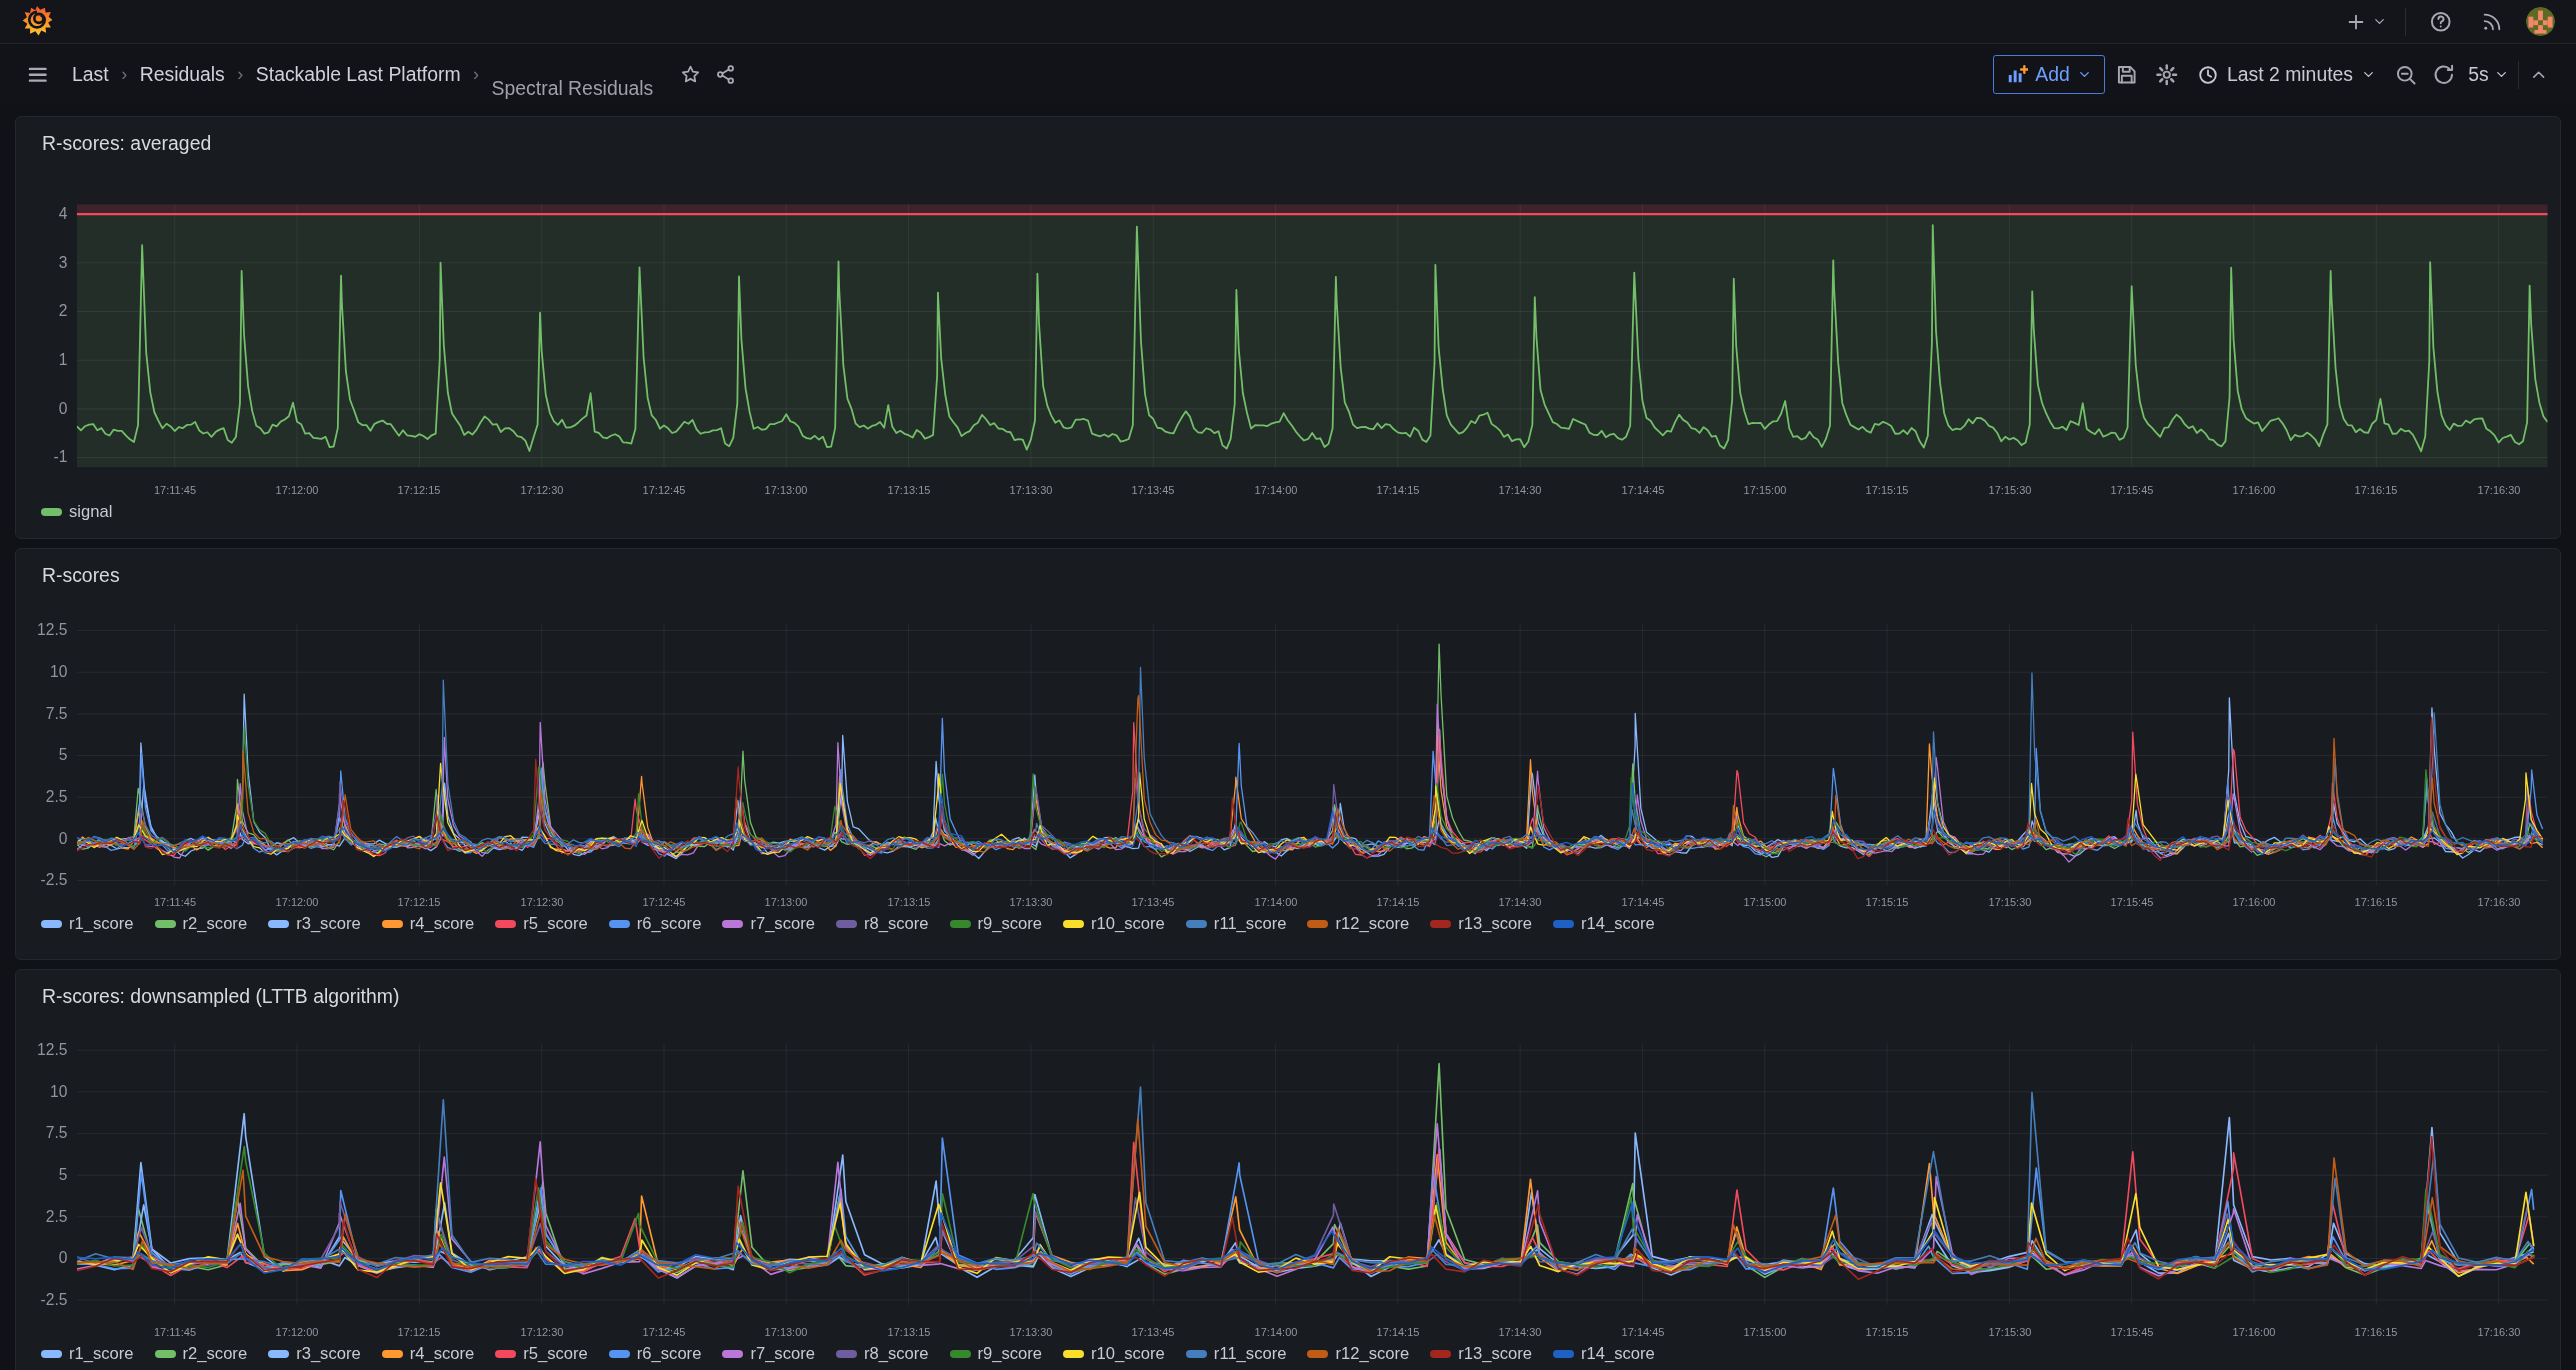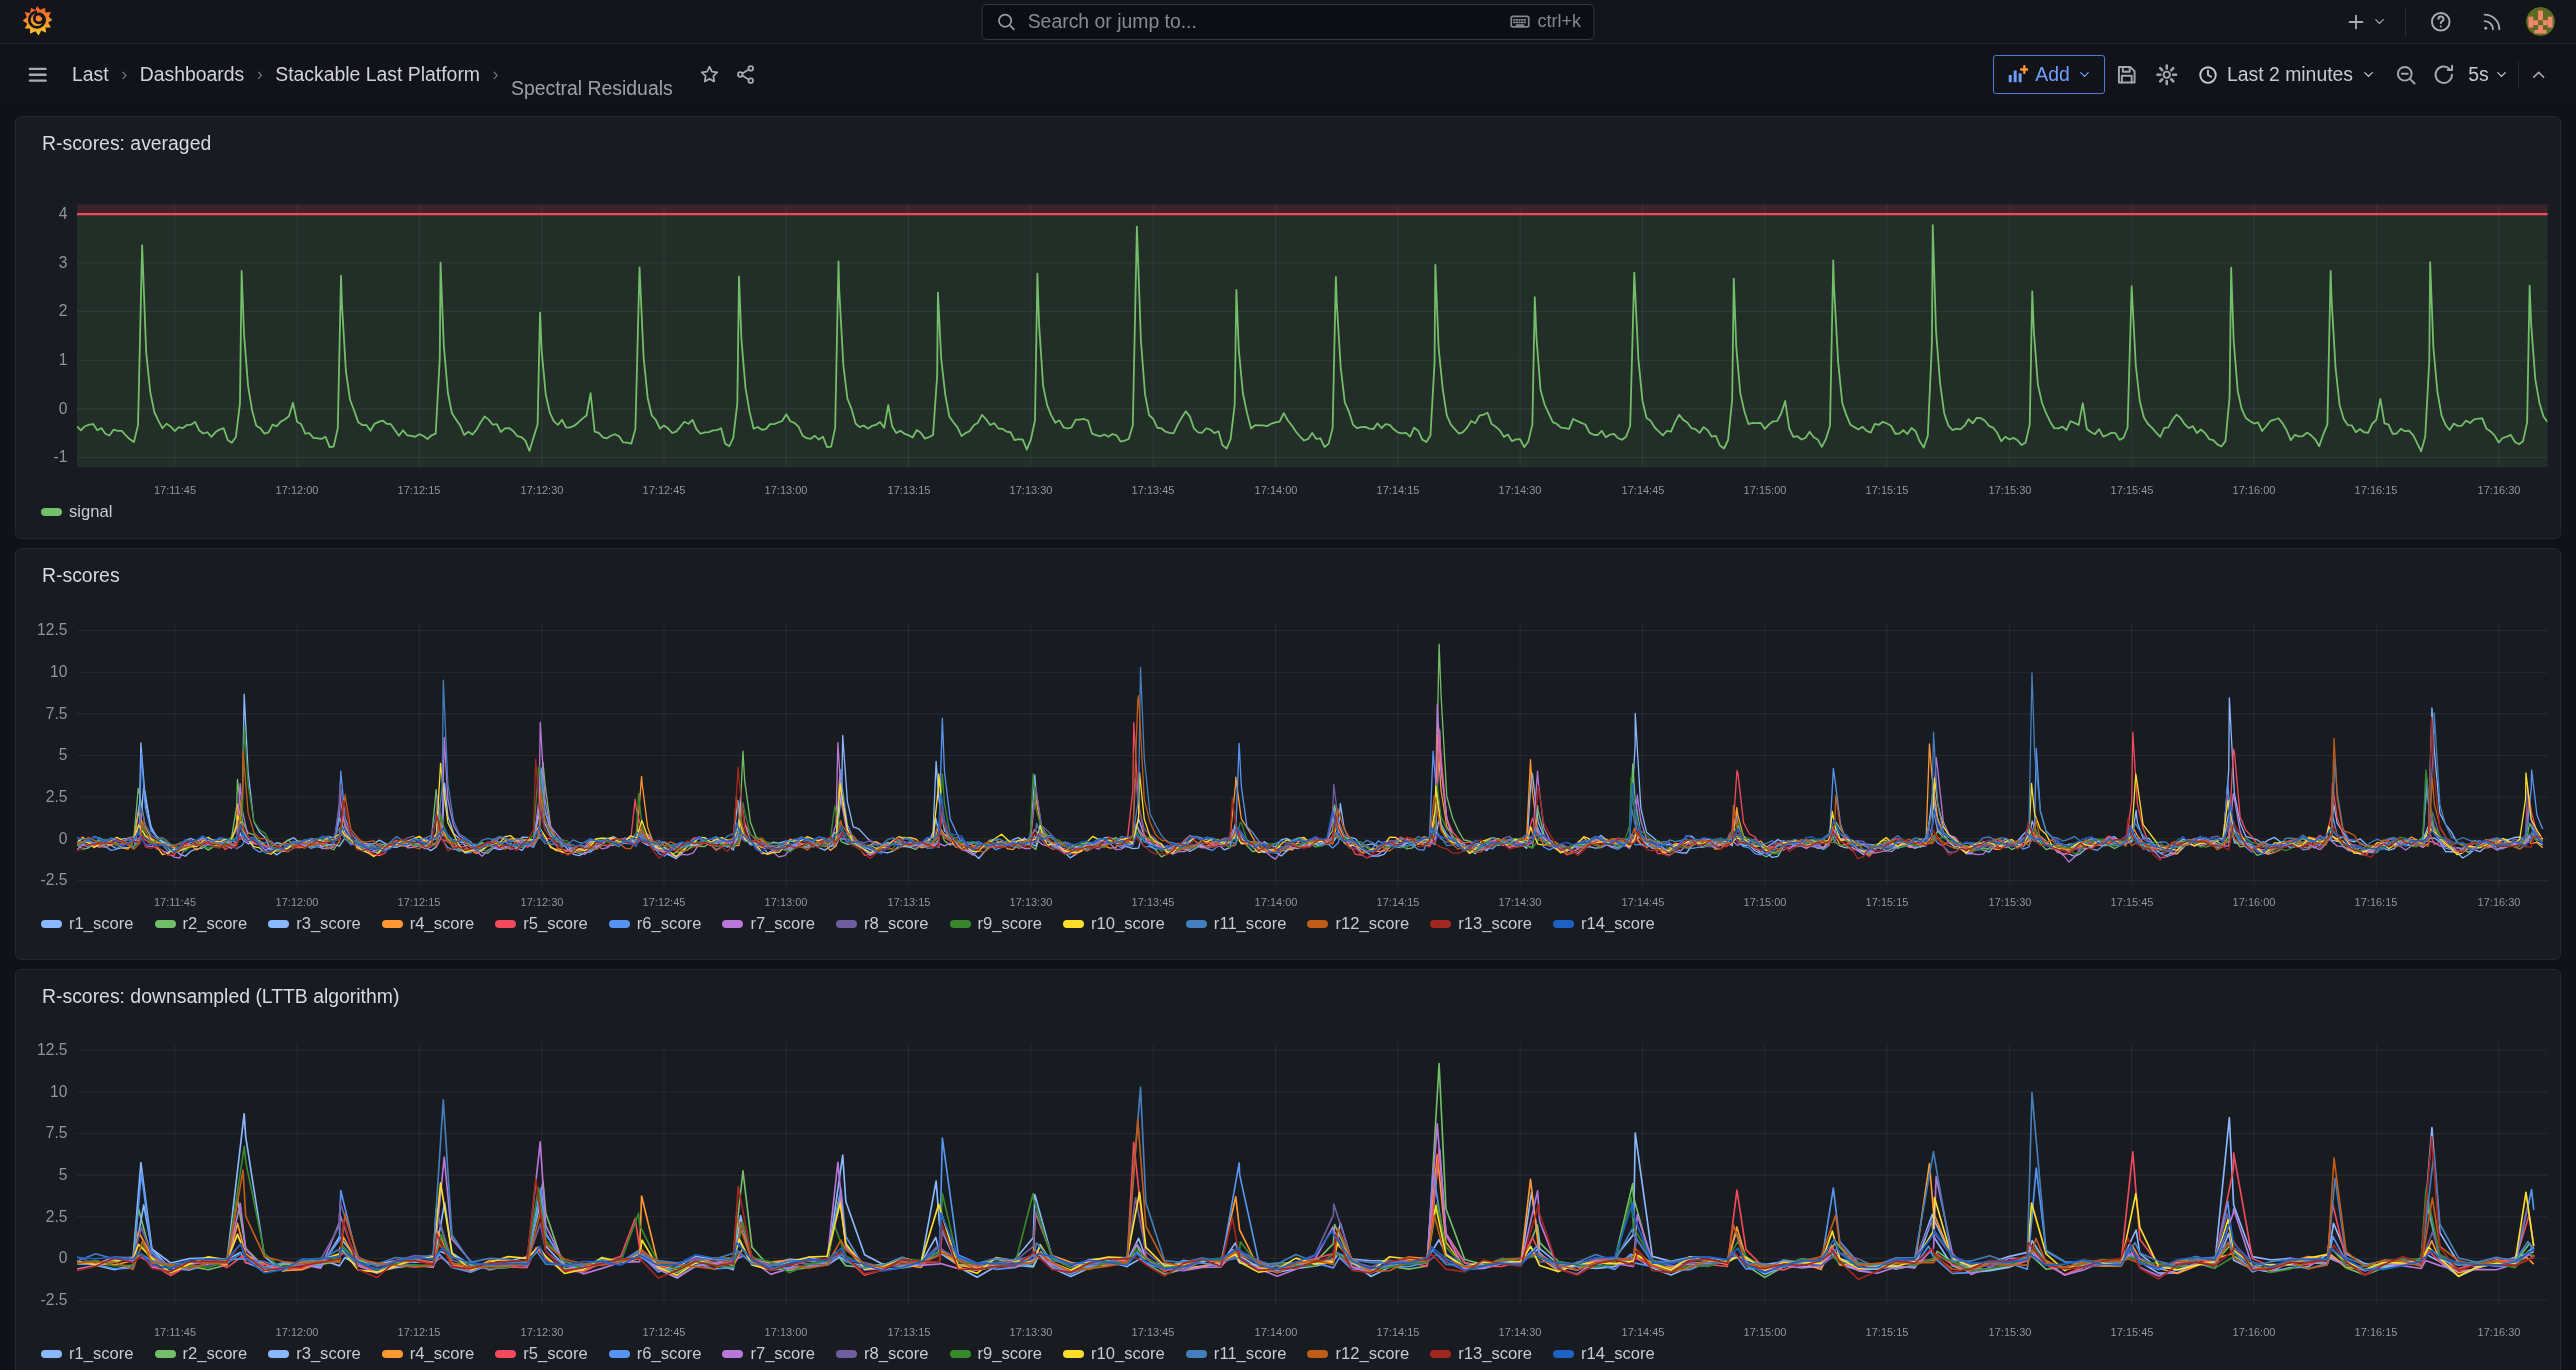--- a/index.html
+++ b/index.html
@@ -63,34 +63,20 @@
             <linearGradient id="gflame" x1="0" y1="0" x2="0" y2="1">
           <stop offset="0" stop-color="#F1542C"></stop>
               <stop offset="1" stop-color="#FBC92B"></stop>
         </linearGradient>
           </defs>
         <path fill="url(#gflame)" d="M30 2 L36 9 L45 5 L46 14 L56 13 L52 22 L59 28 L51 33 L56 42 L46 42 L47 52 L38 48 L33 57 L27 49 L17 54 L17 44 L7 44 L12 35 L3 29 L11 23 L7 13 L17 15 L19 5 L27 10 Z"></path>
         <path fill="none" stroke="#14151A" stroke-width="5" d="M30 13 a14.5 14.5 0 1 0 14.5 14.5 A11.5 11.5 0 0 0 33.5 16.5 a8.5 8.5 0 1 0 8.5 8.5 a5.5 5.5 0 0 0 -5.5 -5.5"></path>
       </svg>
     </button>
 
-    <div class="searchbox">
-      <svg class="ic" width="21" height="21" viewBox="0 0 24 24">
-        <circle cx="11" cy="11" r="7"></circle>
-          <line x1="16.5" y1="16.5" x2="21" y2="21"></line>
-      </svg>
-      <input type="text" placeholder="Search or jump to..." style="">
-      <span class="kbd-hint">
-        <svg class="ic" width="21" height="21" viewBox="0 0 24 24">
-          <rect x="2" y="6" width="20" height="12" rx="2"></rect>
-          <path d="M5 10h1M8 10h1M11 10h1M14 10h1M17 10h1M5 13h1M8 13h1M11 13h1M14 13h1M17 13h1M8 16h8"></path>
-        </svg>
-        <span>ctrl+k</span>
-      </span>
-    </div>
 
     <div class="tb-right">
       <button class="plus-combo">
         <svg class="ic" width="22" height="22" viewBox="0 0 24 24">
             <path d="M12 5v14M5 12h14"></path>
           </svg>
         <svg class="ic" width="15" height="15" viewBox="0 0 24 24">
             <path d="M6 9l6 6 6-6"></path>
           </svg>
       </button>
@@ -130,21 +116,21 @@
       <svg class="ic" width="23.5" height="23.5" viewBox="0 0 24 24" style="stroke-width:2.4">
         <line x1="4" y1="6" x2="20" y2="6"></line>
           <line x1="4" y1="12" x2="20" y2="12"></line>
           <line x1="4" y1="18" x2="20" y2="18"></line>
       </svg>
     </button>
 
     <nav class="crumbs">
       <a class="crumb">Last</a>
       <span class="crumb-sep">›</span>
-      <a class="crumb">Dashboards</a>
+      <a class="crumb">Residuals</a>
       <span class="crumb-sep">›</span>
       <a class="crumb">Stackable Last Platform</a>
       <span class="crumb-sep">›</span>
       <span class="crumb-current">Spectral Residuals</span>
       <span class="crumb-actions">
         <button class="icon-btn" style="width:30px;height:30px">
           <svg class="ic" width="21" height="21" viewBox="0 0 24 24">
             <path d="M12 3l2.7 5.6 6.1.9-4.4 4.3 1 6.1-5.4-2.9-5.4 2.9 1-6.1-4.4-4.3 6.1-.9z"></path>
           </svg>
         </button>

